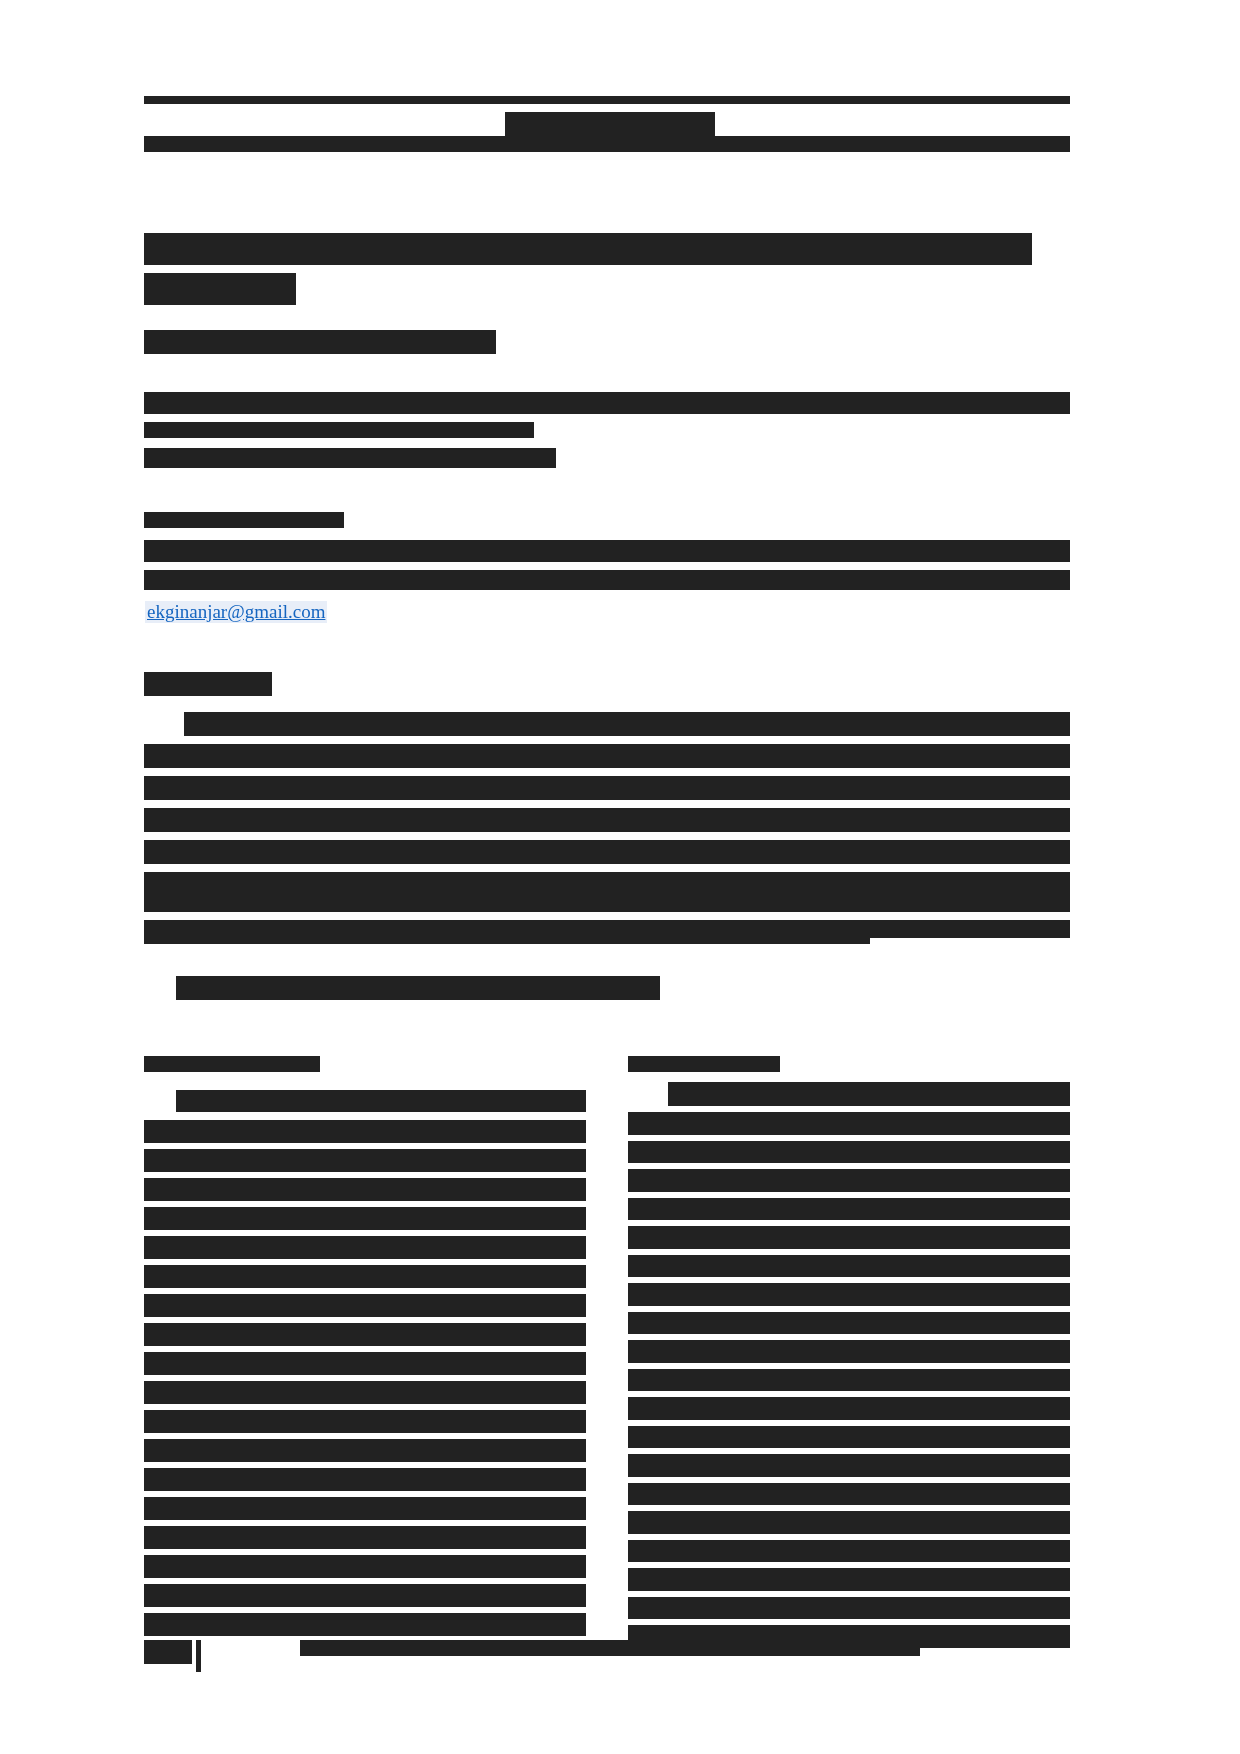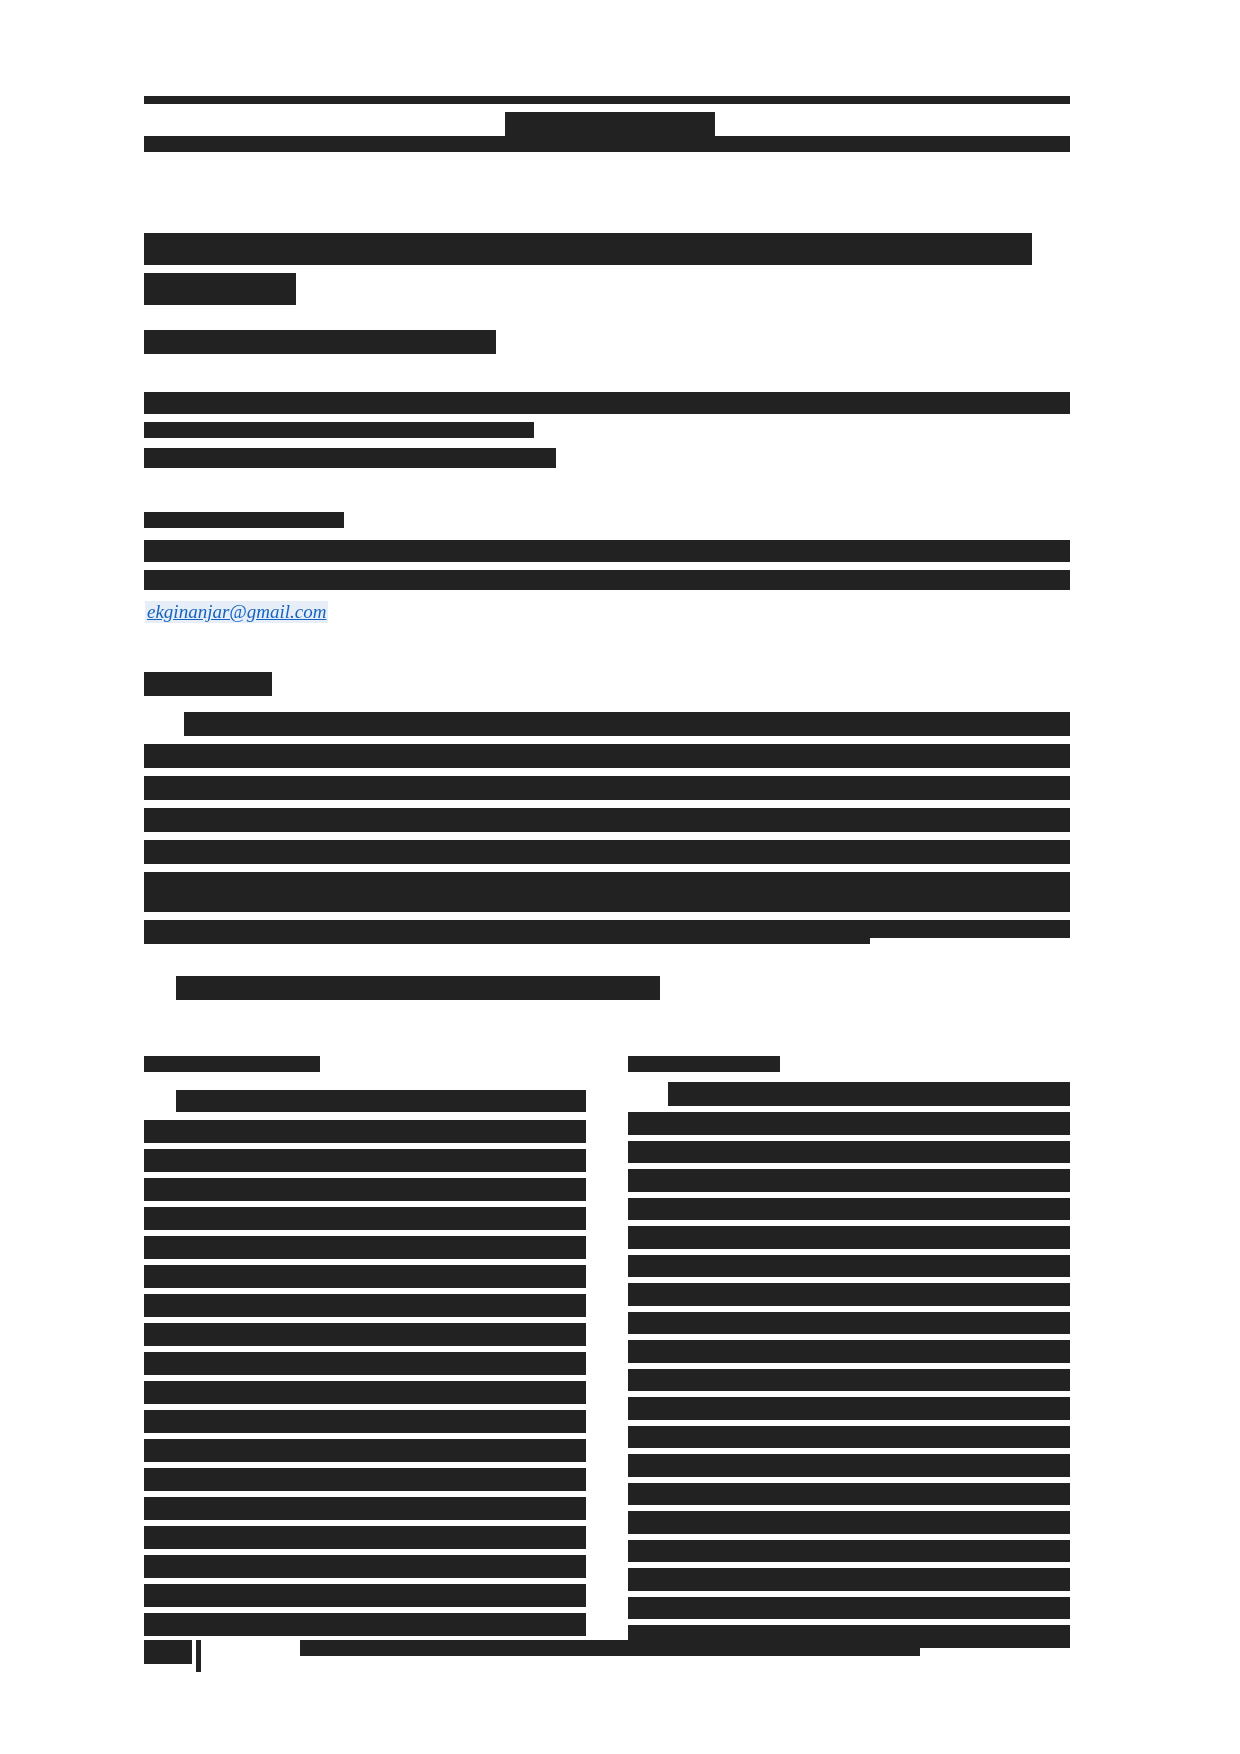--- a/index.html
+++ b/index.html
@@ -3,21 +3,21 @@
 <meta charset="utf-8">
 <style>
   html, body { margin: 0; padding: 0; background: #ffffff; }
   body { width: 1240px; height: 1754px; position: relative; overflow: hidden;
          font-family: "Liberation Serif", serif; color: #222; }
   .rule { position: absolute; left: 144px; width: 926px; background: #222; }
   .bar { position: absolute; background: #222; }
   .redacted-text { color: transparent; background: #222; display: block; position: absolute;
                    font-size: 1px; line-height: 1px; overflow: hidden; }
   .email { position: absolute; left: 145px; top: 601px; font-size: 19px; color: #1565c0;
-           text-decoration: underline; font-family: "Liberation Serif", serif; background: #e8eef8; padding: 0 2px; font-style: italic; }
+           text-decoration: underline; font-family: "Liberation Serif", serif; background: #e8eef8; padding: 0 2px; }
   .footer-sep { position: absolute; left: 196px; top: 1640px; width: 5px; height: 32px; background: #222; }
 </style>
 </head>
 <body>
 
 <div class="rule" style="top:96px;height:8px;"></div>
 <div class="bar" style="left:505px;top:112px;width:210px;height:24px;color:transparent;overflow:hidden;font-size:1px;">[redacted section label]</div>
 <div class="rule" style="top:136px;height:16px;"></div>
 
 <div>

